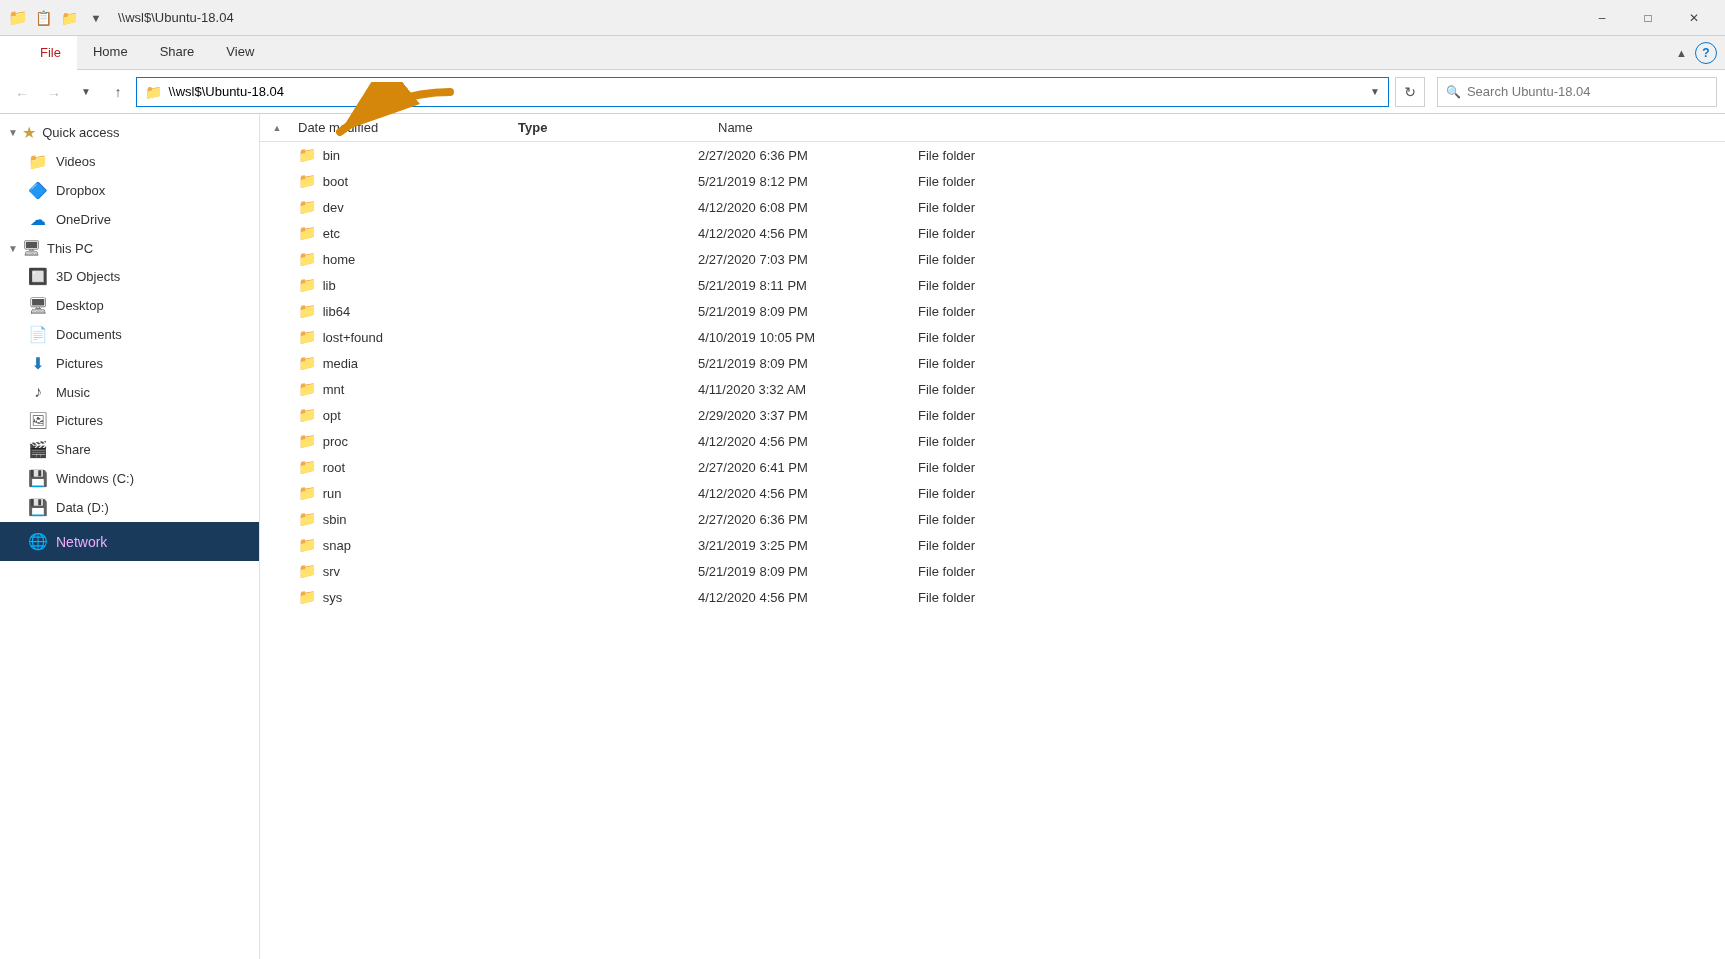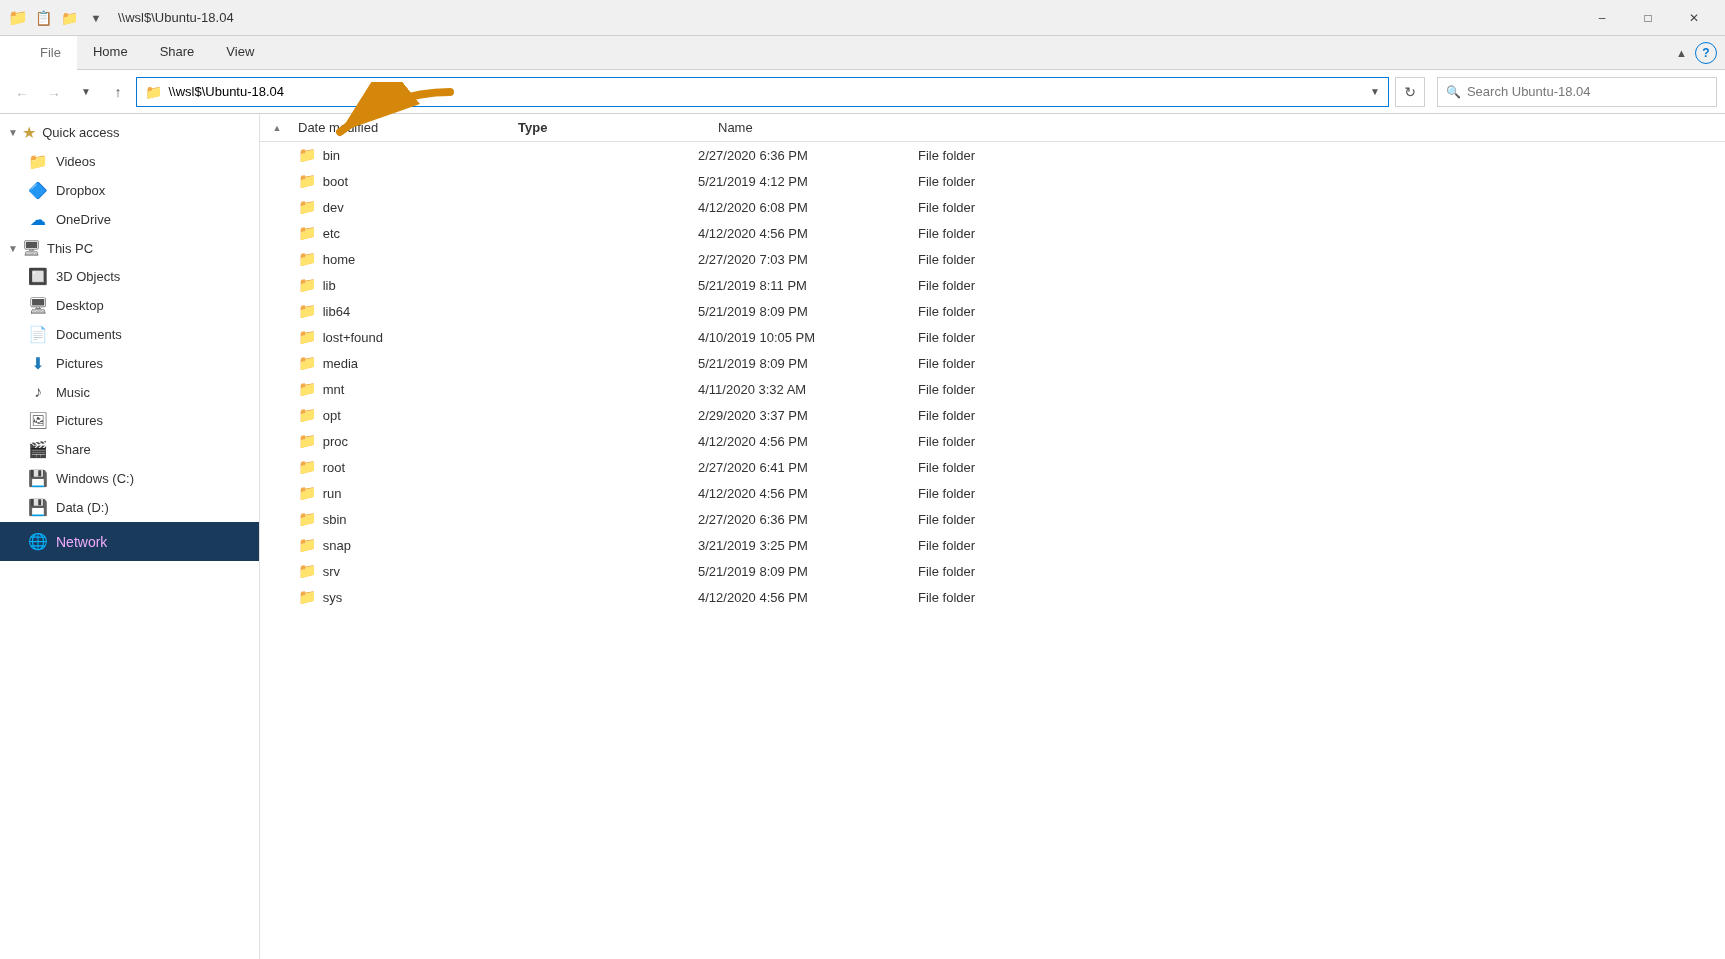--- a/index.html
+++ b/index.html
@@ -39,21 +39,21 @@
       padding: 0 16px;
       display: flex; align-items: center;
       font-size: 13px; color: #333;
       cursor: pointer;
       border-bottom: 2px solid transparent;
     }
     .ribbon-tab.active {
       background: white;
       border-bottom: 2px solid white;
       margin-bottom: -1px;
-      color: #737373;
+      color: #b91c1c;
       padding-left: 40px;
     }
 
     
     .address-row {
       height: 44px;
       background: white;
       border-bottom: 1px solid #d0d0d0;
       display: flex;
       align-items: center;
@@ -384,21 +384,21 @@
     <div class="file-col file-col-date">2/27/2020 6:36 PM</div>
     <div class="file-col file-col-type">File folder</div>
     <div class="file-col file-col-size"></div>
   </div>
         <div class="file-row">
     <div style="width:30px;"></div>
     <div class="file-col file-col-name">
       <span class="folder-icon">📁</span>
       <span>boot</span>
     </div>
-    <div class="file-col file-col-date">5/21/2019 4:12 PM</div>
+    <div class="file-col file-col-date">5/21/2019 8:12 PM</div>
     <div class="file-col file-col-type">File folder</div>
     <div class="file-col file-col-size"></div>
   </div>
         <div class="file-row">
     <div style="width:30px;"></div>
     <div class="file-col file-col-name">
       <span class="folder-icon">📁</span>
       <span>dev</span>
     </div>
     <div class="file-col file-col-date">4/12/2020 6:08 PM</div>

